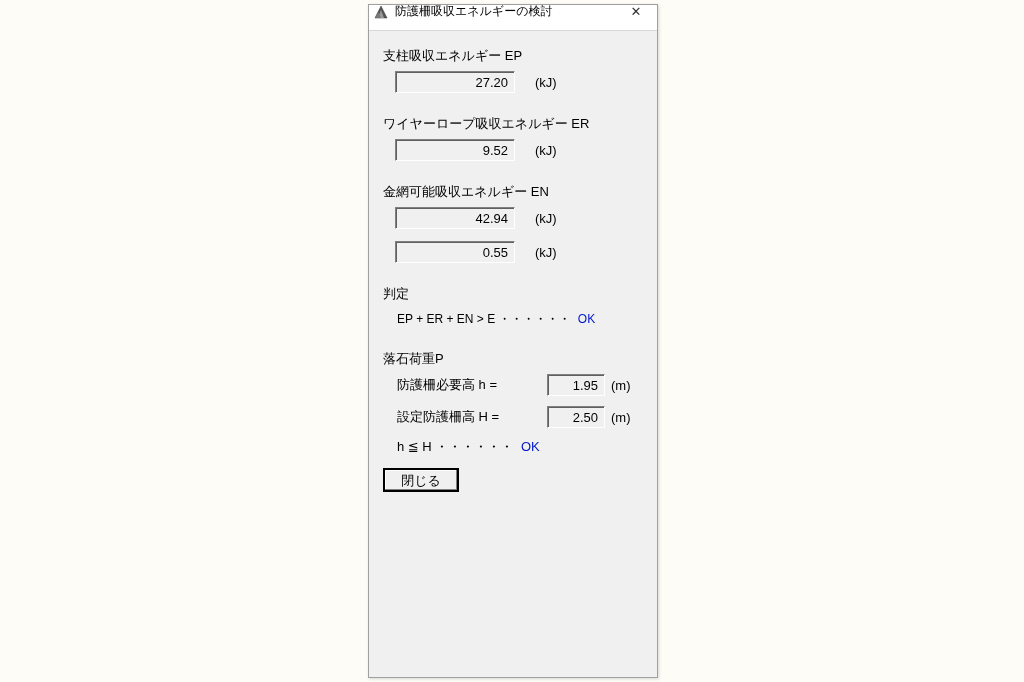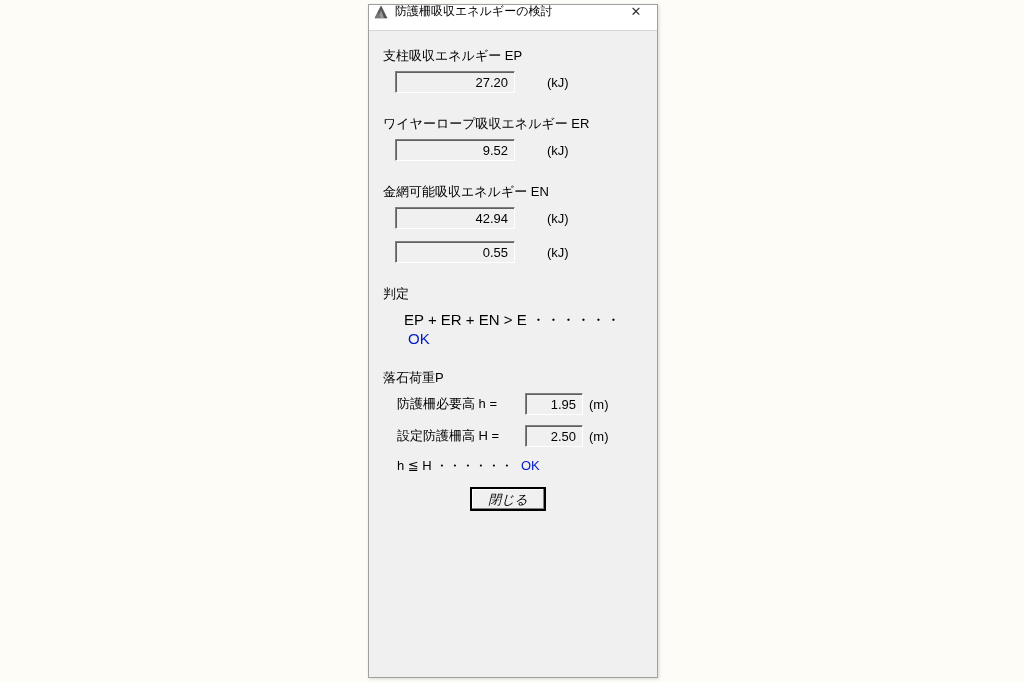--- a/index.html
+++ b/index.html
@@ -75,21 +75,20 @@
     margin-bottom: 6px;
   }
   .section-label.first {
     margin-top: 2px;
   }
 
   .value-row {
     display: flex;
     align-items: center;
     margin: 4px 0 12px 12px;
-    gap: 12px;
   }
 
   .sunken-box {
     width: 120px;
     height: 22px;
     background: #f0f0f0;
     border-top: 1px solid #808080;
     border-left: 1px solid #808080;
     border-right: 1px solid #ffffff;
     border-bottom: 1px solid #ffffff;
@@ -109,55 +108,53 @@
     font-size: 13px;
   }
   .unit.tight {
     margin-left: 6px;
   }
 
   .judgement-block {
     margin: 6px 0 14px 0;
   }
   .judgement-text {
-    margin: 8px 0 14px 21px;
-    font-size: 15px;
+    margin: 8px 0 14px 14px;
+    font-size: 12px;
   }
   .judgement-text .ok {
     color: #0018c8;
     margin-left: 4px;
   }
 
   .fence-block {
     margin-top: 6px;
   }
   .fence-row {
     display: flex;
     align-items: center;
     margin: 4px 0 10px 14px;
   }
   .fence-row .lbl {
-    width: 128px;
+    width: 150px;
     font-size: 13px;
   }
 
   .fence-judgement {
     margin: 2px 0 12px 14px;
     font-size: 13px;
   }
   .fence-judgement .ok {
     color: #0018c8;
     margin-left: 4px;
   }
 
   .button-row {
     display: flex;
-    justify-content: center;
     margin-top: 12px;
-    font-style: italic;
   }
 
   .win-button {
     min-width: 76px;
     height: 24px;
     background: #f0f0f0;
     border: 2px solid #000;
     box-shadow: inset -1px -1px 0 #808080, inset 1px 1px 0 #ffffff;
     font-size: 13px;
     text-align: center;

